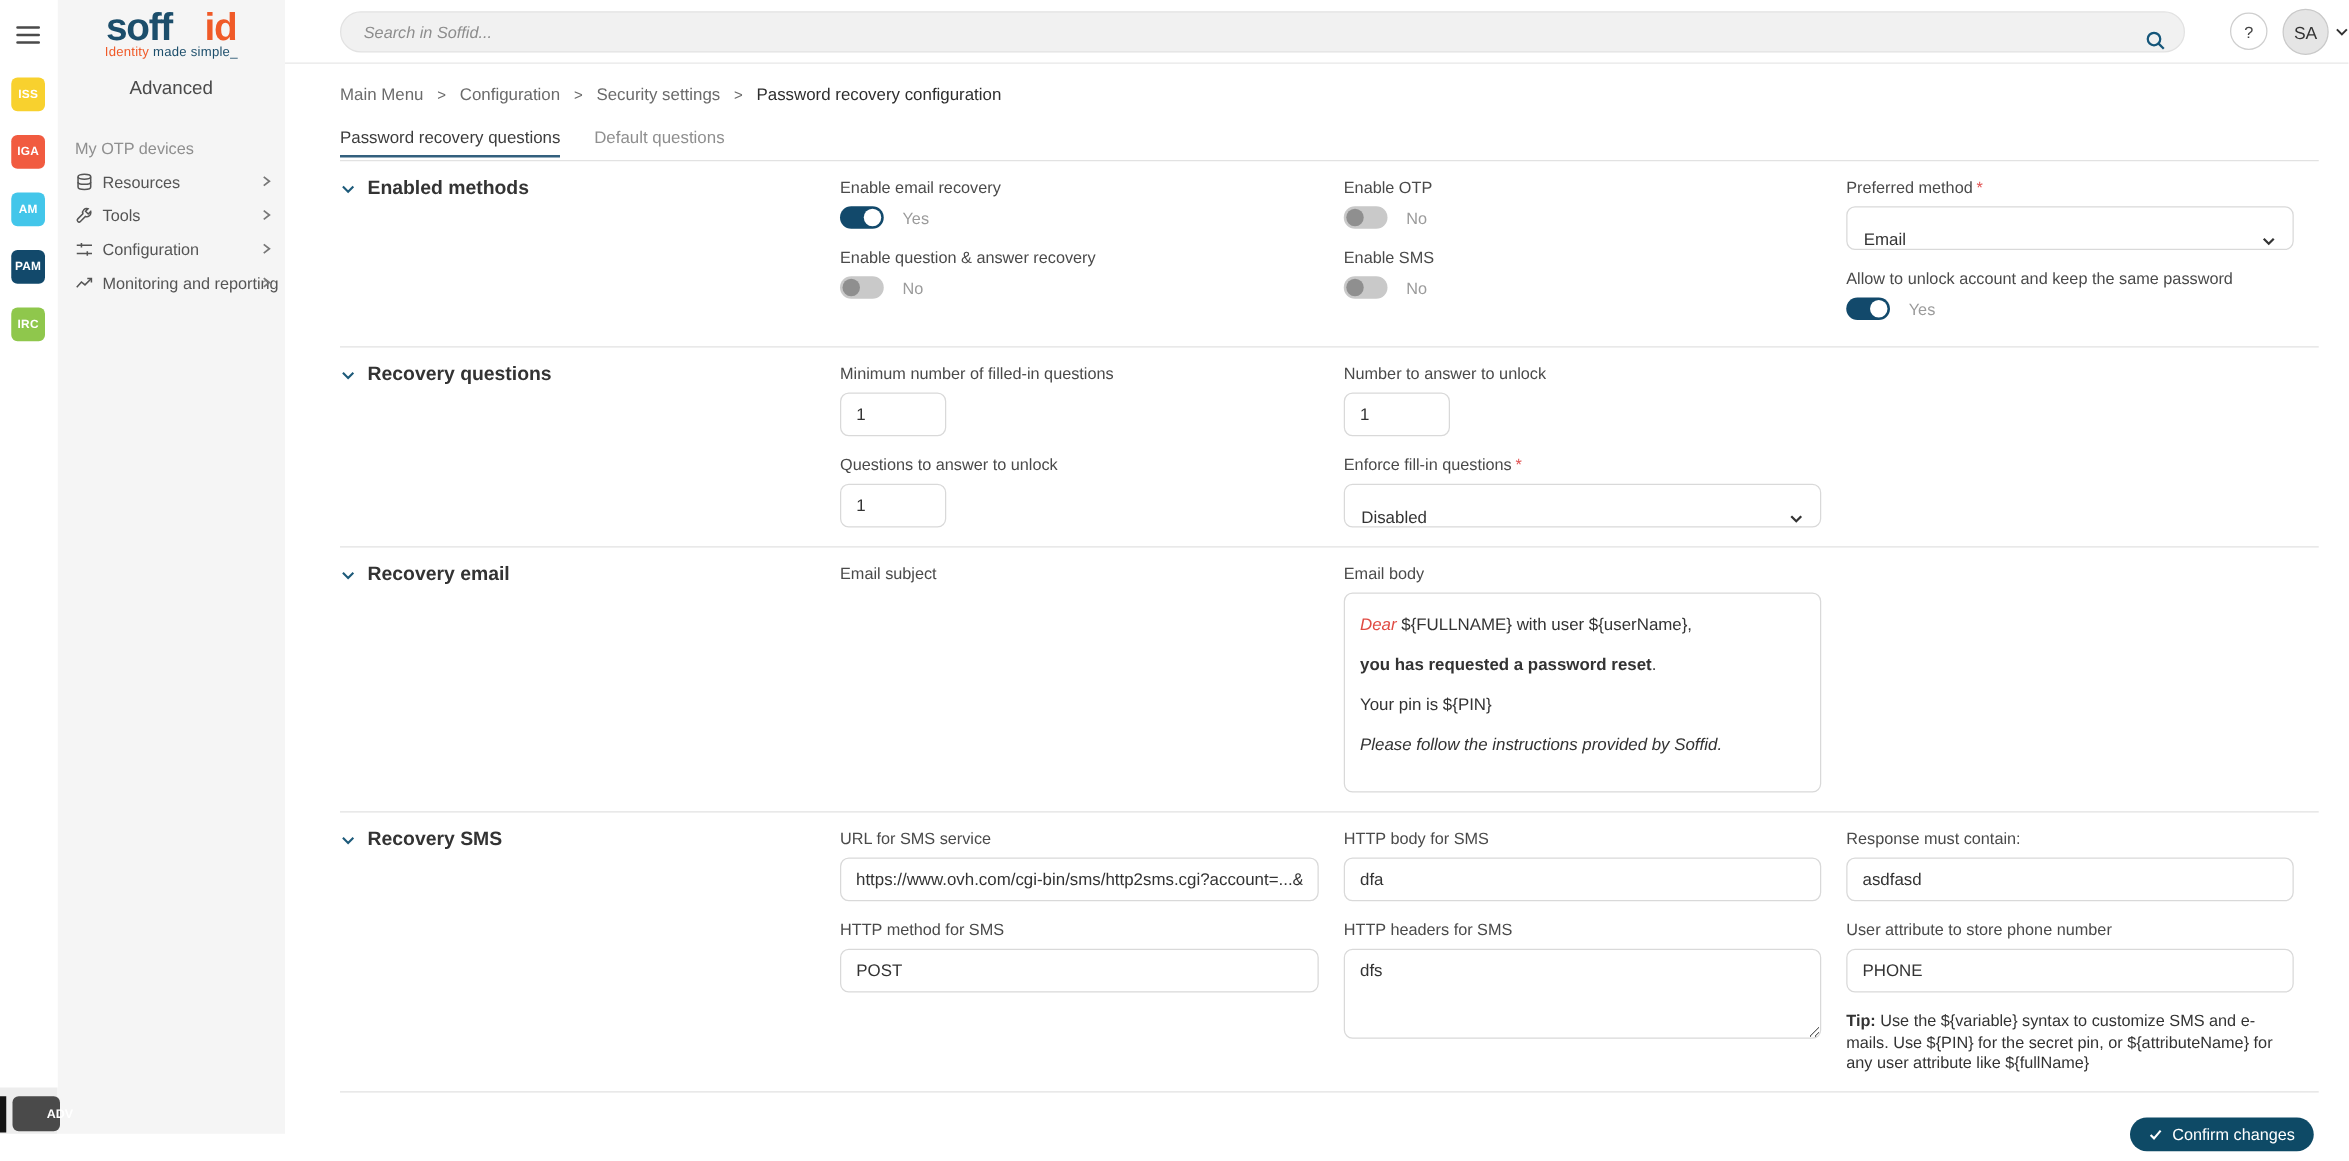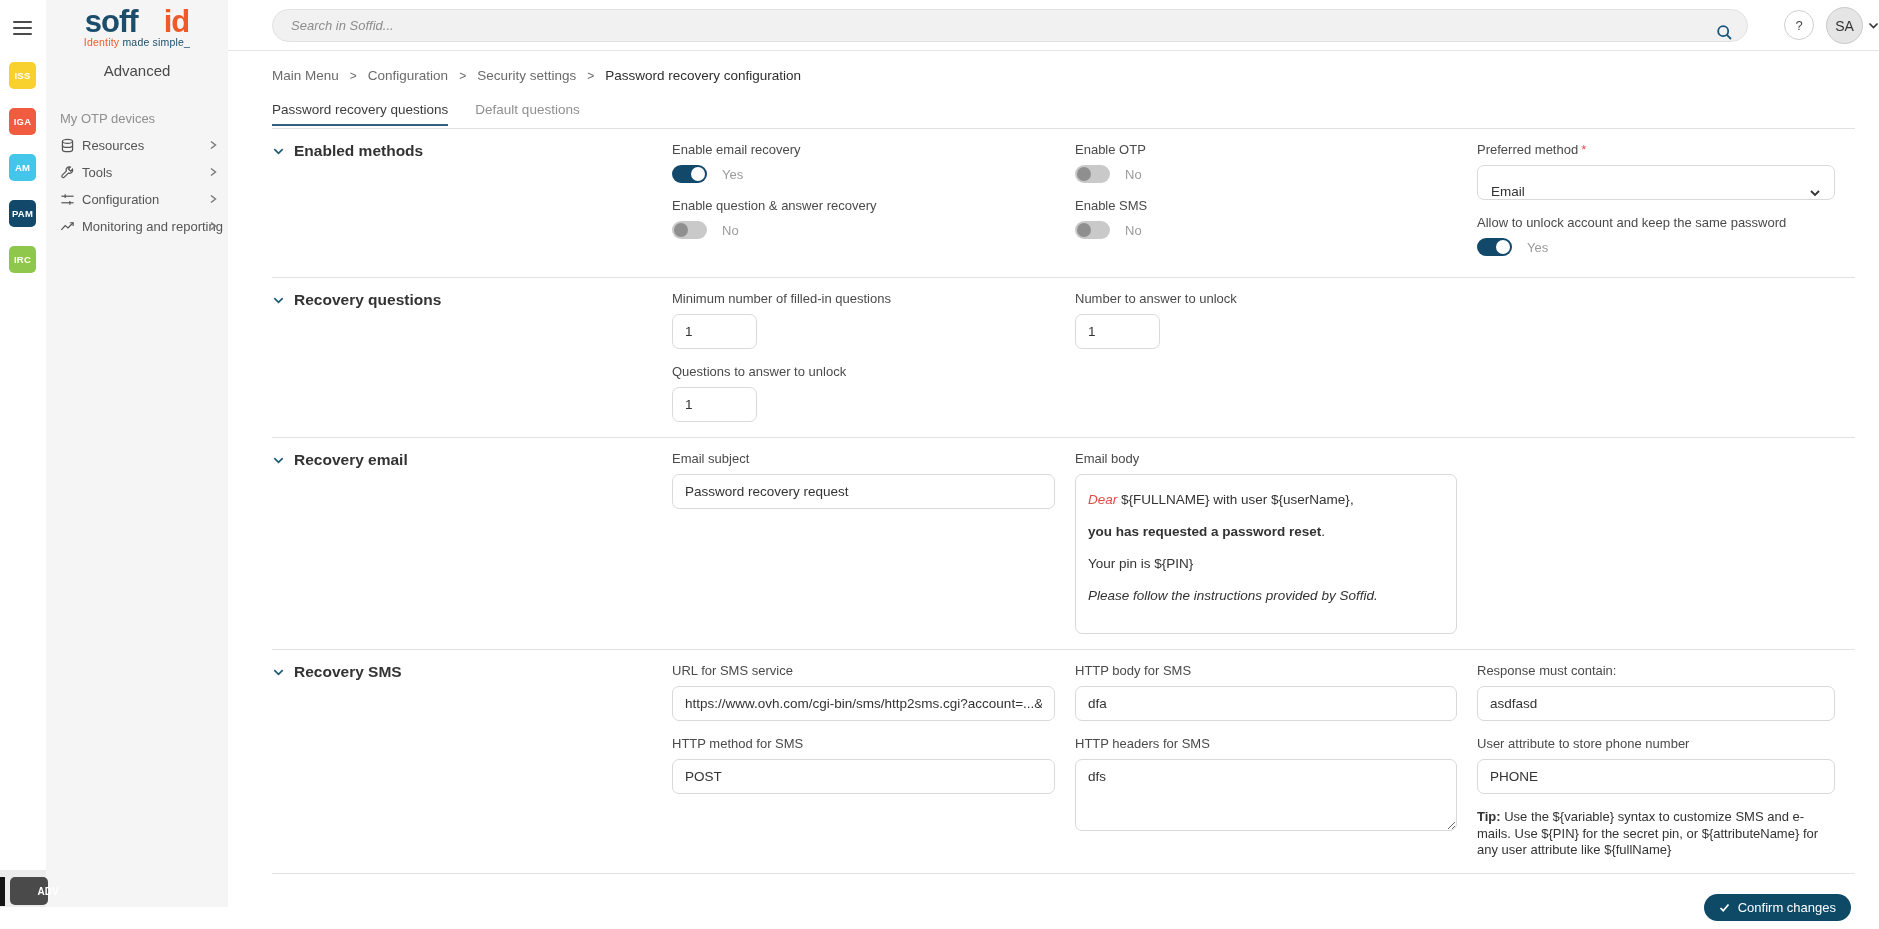--- a/index.html
+++ b/index.html
@@ -295,37 +295,45 @@
           <div class="field">
             <div class="flabel">Questions to answer to unlock</div>
             <input class="tinput small" type="text" value="1" style="">
           </div>
         </div>
         <div class="cell">
           <div class="field">
             <div class="flabel">Number to answer to unlock</div>
             <input class="tinput small" type="text" value="1" style="">
           </div>
+          <div class="field">
+            <div class="flabel"><span>Enforce fill-in questions</span><span class="req">*</span></div>
+            <div class="sel">
+              <span>Disabled</span>
+              <svg width="12" height="12" viewBox="0 0 12 12" fill="none" stroke="#333" stroke-width="1.8">
+                  <polyline points="2,4 6,8 10,4"></polyline>
+                </svg>
+            </div>
+          </div>
         </div>
         <div class="cell"></div>
       </div>
 
       <div class="section s3">
         <div class="cell">
           <div class="sec-title">
             <svg width="13" height="13" viewBox="0 0 14 14" fill="none" stroke="#1d5a7a" stroke-width="1.8">
                 <polyline points="2.5,4.5 7,9 11.5,4.5"></polyline>
               </svg>
             <span>Recovery email</span>
           </div>
         </div>
         <div class="cell">
           <div class="field">
             <div class="flabel">Email subject</div>
-            <input class="tinput" type="text" value="Password recovery request" style="">
           </div>
         </div>
         <div class="cell">
           <div class="field">
             <div class="flabel">Email body</div>
             <div class="richbox">
               <p><span class="accent-it">Dear</span><span> ${FULLNAME} with user ${userName},</span></p>
               <p><span class="rb-bold">you has requested a password reset</span><span>.</span></p>
               <p>Your pin is ${PIN}</p>
               <p class="rb-italic">Please follow the instructions provided by Soffid.</p>

